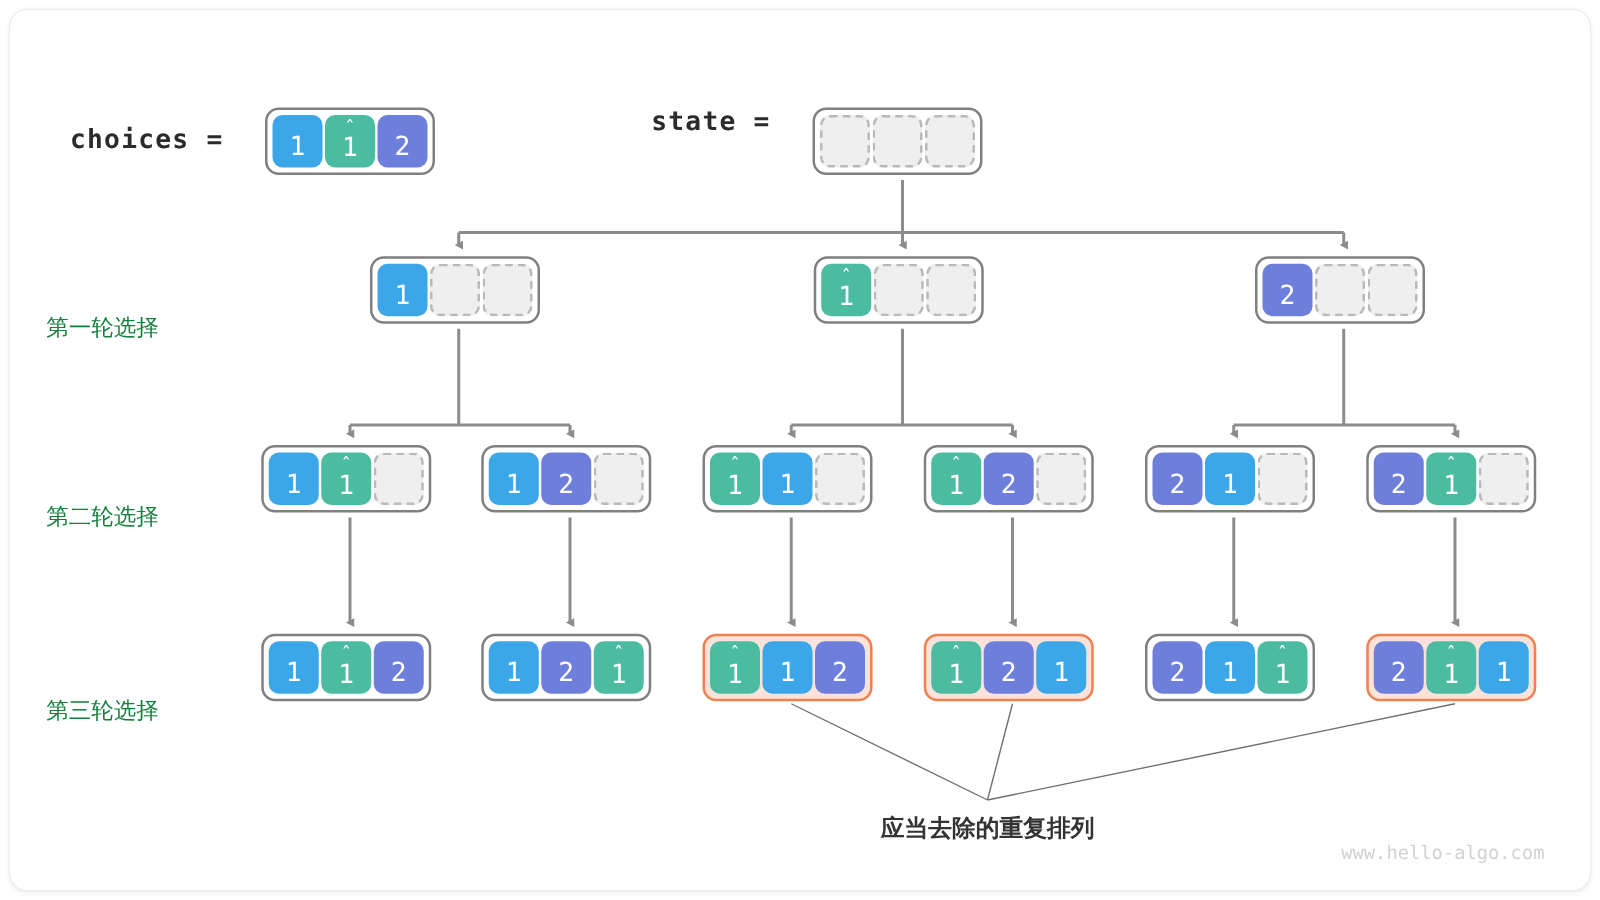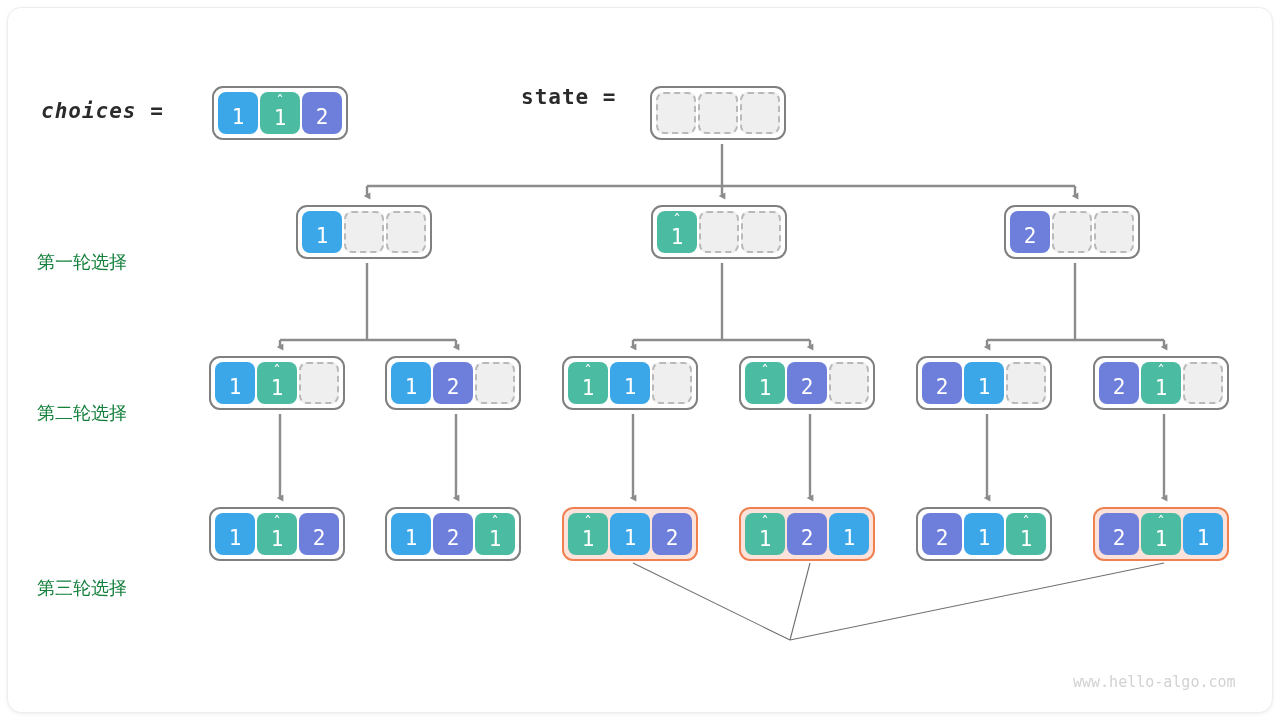--- a/index.html
+++ b/index.html
@@ -161,21 +161,21 @@
         <path d="M987,414 L987,498" marker-end="url(#arrow)"></path>
         <path d="M1164,414 L1164,498" marker-end="url(#arrow)"></path>
       </g>
     <g id="annot-group" stroke="#6f6f6f" stroke-width="1.1" fill="none">
         <path d="M633,563 L790,640"></path>
         <path d="M810,563 L790,640"></path>
         <path d="M1164,563 L790,640"></path>
       </g>
   </svg>
 
-  <div class="var-label" style="left:41px; top:99px;font-style:italic;">choices  =</div>
+  <div class="var-label" style="left:56px; top:99px;">choices  =</div>
   <div id="choices-array" class="array" style="left:212px; top:86px;">
       <div class="cell blue">
         <span class="glyph">1</span>
       </div>
       <div class="cell teal hatted">
         <span class="hat">ˆ</span>
         <span class="glyph">1</span>
       </div>
       <div class="cell purple">
         <span class="glyph">2</span>
@@ -190,21 +190,21 @@
       <div class="cell empty">
         <span class="glyph"></span>
       </div>
       <div class="cell empty">
         <span class="glyph"></span>
       </div>
     </div>
 
   <div class="row-label" style="left:37px; top:250px;">第一轮选择</div>
   <div class="row-label" style="left:37px; top:401px;">第二轮选择</div>
-  <div class="row-label" style="left:37px; top:576px;">第三轮选择</div>
+  <div class="row-label" style="left:37px; top:556px;">第三轮选择</div>
 
   <div id="nodes">
       <div class="array" style="left: 296px; top: 205px;">
         <div class="cell blue">
           <span class="glyph">1</span>
         </div>
         <div class="cell empty">
           <span class="glyph"></span>
         </div>
         <div class="cell empty">
@@ -371,15 +371,16 @@
         <div class="cell teal hatted">
           <span class="hat">ˆ</span>
           <span class="glyph">1</span>
         </div>
         <div class="cell blue">
           <span class="glyph">1</span>
         </div>
       </div>
     </div>
 
+  <div class="caption" style="left:790px; top:650px; transform:translateX(-50%);">应当去除的重复排列</div>
 
   <div class="watermark" style="left:1073px; top:673px;">www.hello-algo.com</div>
 </div>
 
 </body></html>

